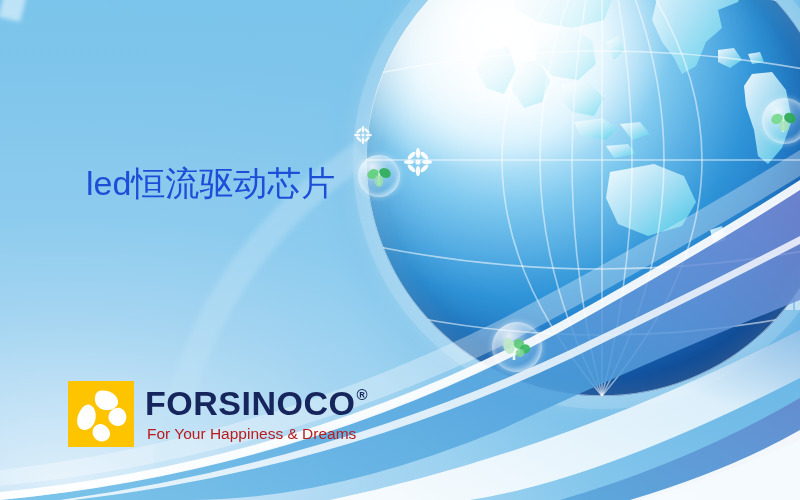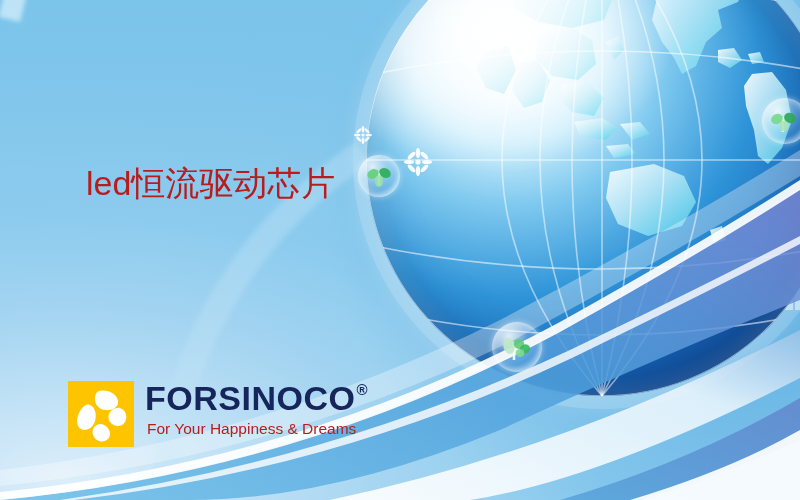--- a/index.html
+++ b/index.html
@@ -123,31 +123,31 @@
   #bubble-3 { left:762px; top:98px; width:46px; height:46px; }
 
   
   .sparkle { position:absolute; }
   #sparkle-1 { left:404px; top:148px; width:28px; height:28px; }
   #sparkle-2 { left:354px; top:126px; width:18px; height:18px; }
 
   
   #headline {
     position:absolute; left:86px; top:166px; width:340px;
-    color:#b91c1c;
+    color:#1d4ed8;
     font-size:34px;
     line-height:1.00;
     letter-spacing:0px;
     white-space:nowrap;
   }
   #headline-line1 { display:block; }
   #headline-line2 { display:block; margin-top:28px; margin-left:12px; letter-spacing:3px; }
 
   
-  #logo { position:absolute; left:68px; top:381px; display:flex; }
+  #logo { position:absolute; left:68px; top:381px; display:flex; align-items:center; }
   #logo-mark {
     width:66px; height:66px; background:#FFC400;
     position:relative; flex:0 0 auto;
   }
   #logo-text { margin-left:11px; }
   #logo-wordmark {
     color:#16265C; font-weight:bold; font-size:34px;
     letter-spacing:0.5px; line-height:1; white-space:nowrap;
     display:flex; align-items:flex-start;
   }

